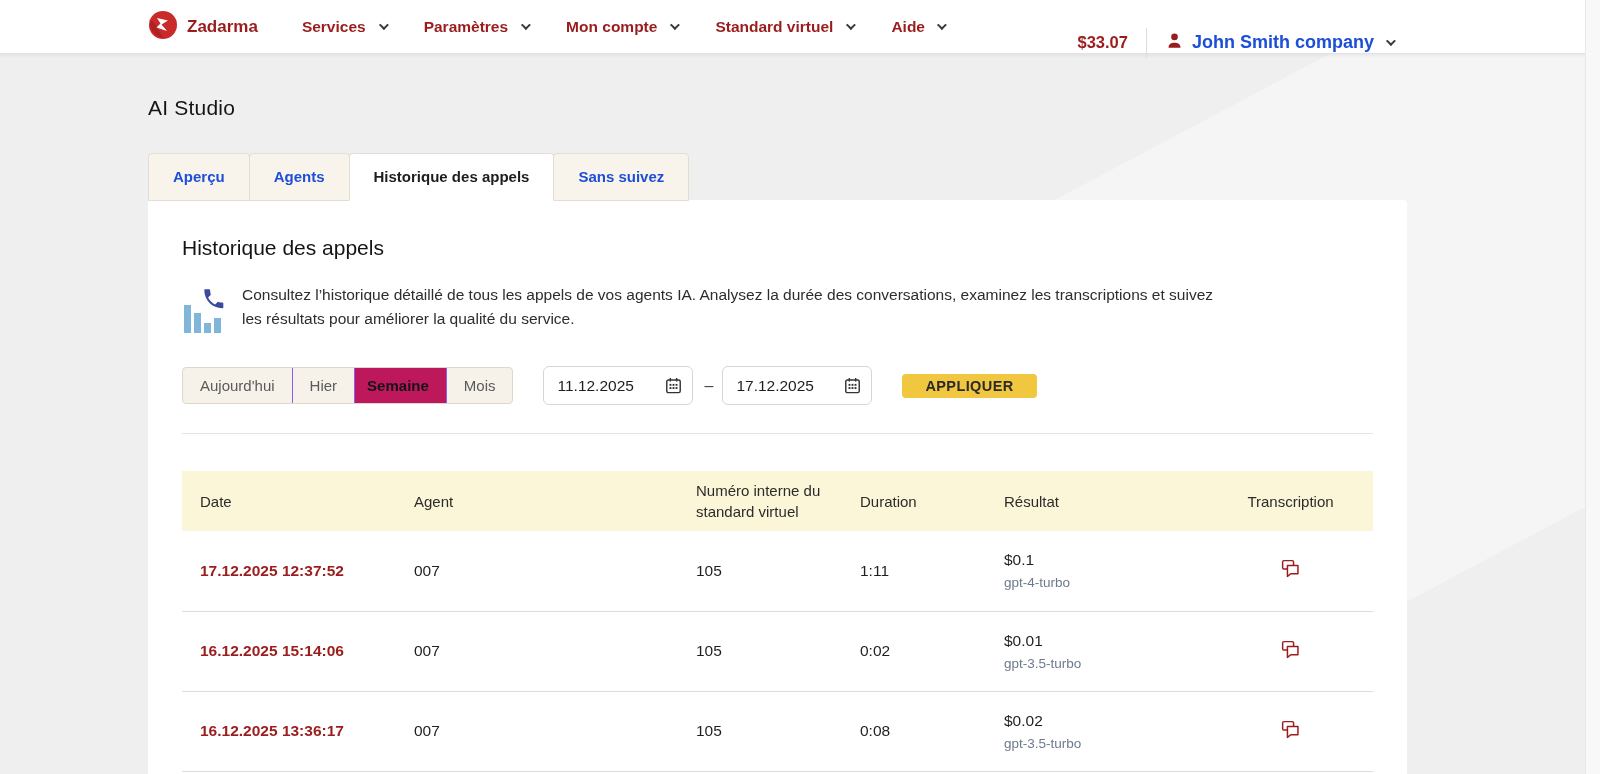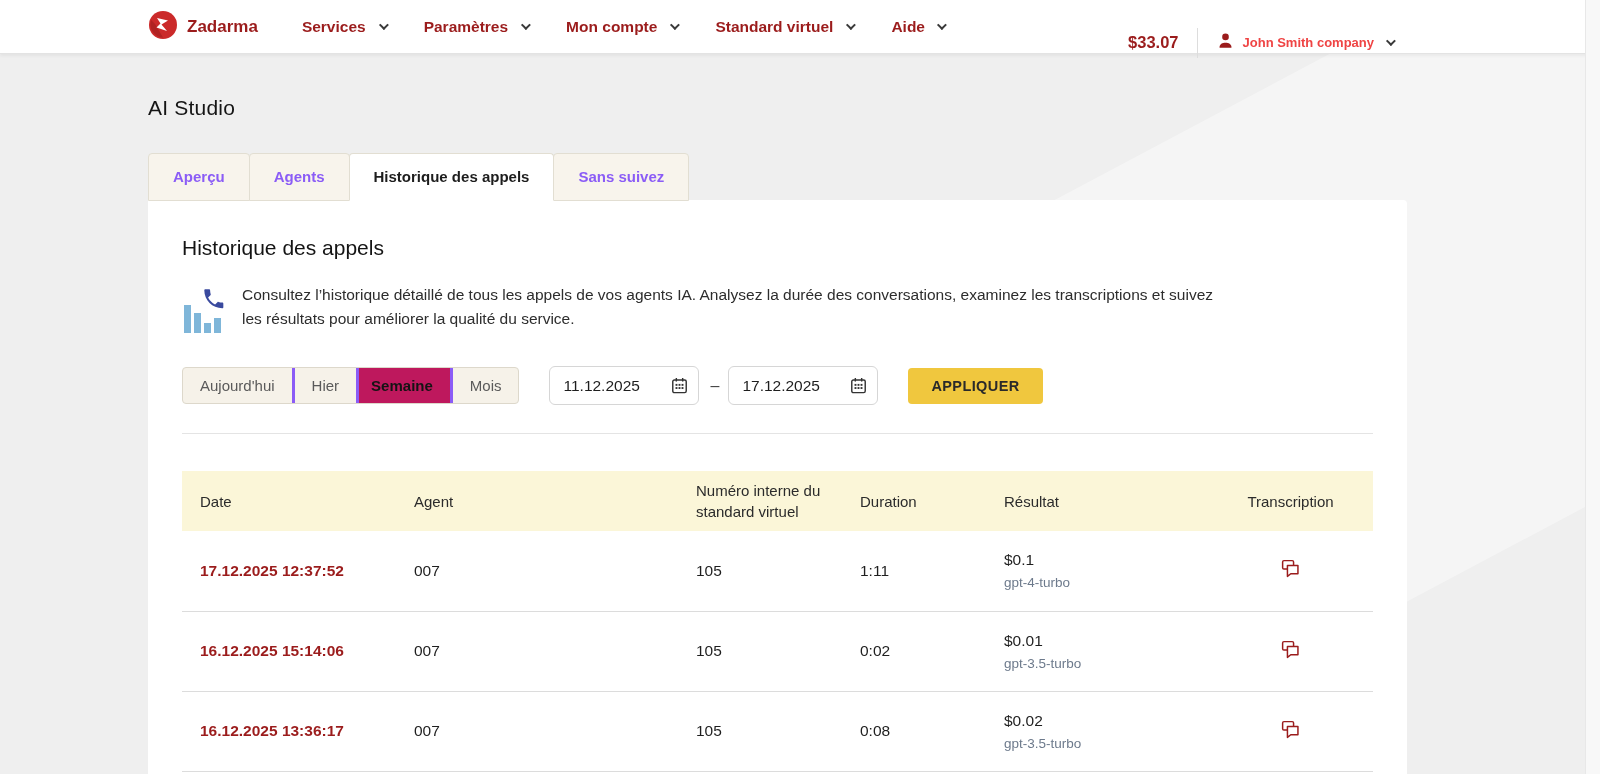--- a/index.html
+++ b/index.html
@@ -26,64 +26,64 @@
   }
   .brand { display:flex; align-items:center; gap:9px; margin-right:44px; cursor:pointer; }
   .brand-name { font-size:17px; font-weight:bold; color:#9b1c1c; }
   .nav-links { display:flex; gap:38px; align-items:center; flex:1; }
   .nav-link { display:flex; align-items:center; gap:13px; font-size:15.5px; font-weight:bold; color:#9b1c1c; cursor:pointer; white-space:nowrap; }
   .chev { width:7px; height:7px; border-right:2px solid #3a3a3a; border-bottom:2px solid #3a3a3a; transform:rotate(45deg) translateY(-2px); display:inline-block; }
   .nav-right { display:flex; align-items:center; gap:18px;margin-top:32px; }
   .balance { font-size:16.5px; font-weight:bold; color:#9b1c1c; cursor:pointer; }
   .nav-divider { width:1px; height:30px; background:#ddd; }
   .account { display:flex; align-items:center; gap:8px; cursor:pointer; }
-  .account-name { font-size:13px; font-weight:bold; color:#ef4444; white-space:nowrap; }
+  .account-name { font-size:18px; font-weight:bold; color:#1d4ed8; white-space:nowrap; }
 
   
   .scrollbar-track { position:absolute; right:0; top:0; width:15px; height:774px; background:#f8f8f8; border-left:1px solid #e8e8e8; z-index:20; }
 
   
   .main { position:relative; z-index:1; padding-left:148px; }
   .page-title { margin-top:42px; font-size:21px; font-weight:400; color:#151515; letter-spacing:.2px; }
 
   .tabs { display:flex; margin-top:33px; position:relative; z-index:2; }
   .tab {
     height:48px; line-height:46px; padding:0 24px;
     background:#f8f4ec; border:1px solid #e2ded2;
     border-radius:4px 4px 0 0; margin-right:-1px;
-    font-size:15px; font-weight:bold; color:#8b5cf6; cursor:pointer;
+    font-size:15px; font-weight:bold; color:#1d4ed8; cursor:pointer;
     white-space:nowrap;
   }
   .tab.active { background:#fff; color:#1d1d1d; border-bottom:1px solid #fff; position:relative; z-index:3; }
 
   .card {
     position:relative; z-index:1;
     width:1259px; min-height:620px;
     background:#fff; border-radius:0 4px 4px 4px;
     margin-top:-1px;
     padding:34px;
   }
   .card-heading { font-size:21px; font-weight:400; color:#141414; margin-top:2px; }
 
   .desc-row { display:flex; align-items:flex-start; gap:14px; margin-top:23px; }
   .desc-icon { flex:0 0 46px; margin-top:2px; }
   .desc-text { width:975px; font-size:15.5px; line-height:24px; color:#2d2d2d; }
 
   
   .filters { display:flex; align-items:center; margin-top:27px; }
   .seg { display:flex; align-items:stretch; background:#f6f2e9; border:1px solid #ddd8cb; border-radius:4px; height:37px; overflow:hidden; }
-  .seg-item { padding:0 17px; line-height:35px; font-size:15px; color:#5a5a5a; border-right:3px solid #8b5cf6; cursor:pointer; background:transparent; white-space:nowrap; }
+  .seg-item { padding:0 17px; line-height:35px; font-size:15px; color:#5a5a5a; border-right:1px solid #8b5cf6; cursor:pointer; background:transparent; white-space:nowrap; }
   .seg-item:last-child { border-right:none; }
   .seg-item.active { background:#be185d; color:#141414; font-weight:bold;padding-left:12px; }
   .date-wrap { display:flex; align-items:center; height:39px; width:150px; background:#fff; border:1px solid #d6d6d6; border-radius:6px; padding:0 9px 0 13px; margin-left:30px; }
   .date-wrap input { border:none; outline:none; width:96px; font-family:inherit; font-size:15.5px; color:#1e1e1e; background:transparent; }
   .cal-btn { margin-left:auto; cursor:pointer; display:flex; align-items:center; }
   .range-dash { margin:0 9px 0 11px; color:#444; font-size:16px; }
   .btn-apply {
-    margin-left:30px; height:36px; padding:0 23px;
+    margin-left:30px; height:24px; padding:0 23px;
     background:#f0c73e; border:none; border-radius:4px;
     font-family:inherit; font-size:14.5px; font-weight:bold; color:#2a2a2a;
     letter-spacing:.4px; cursor:pointer;
   }
   .section-divider { margin-top:28px; border:none; border-top:1px solid #e4e4e4; }
 
   
   table.calls { width:1191px; margin-top:37px; border-collapse:collapse; table-layout:fixed; }
   .calls thead th {
     background:#fbf6d8; font-weight:400; font-size:15px; color:#2b2b2b;

